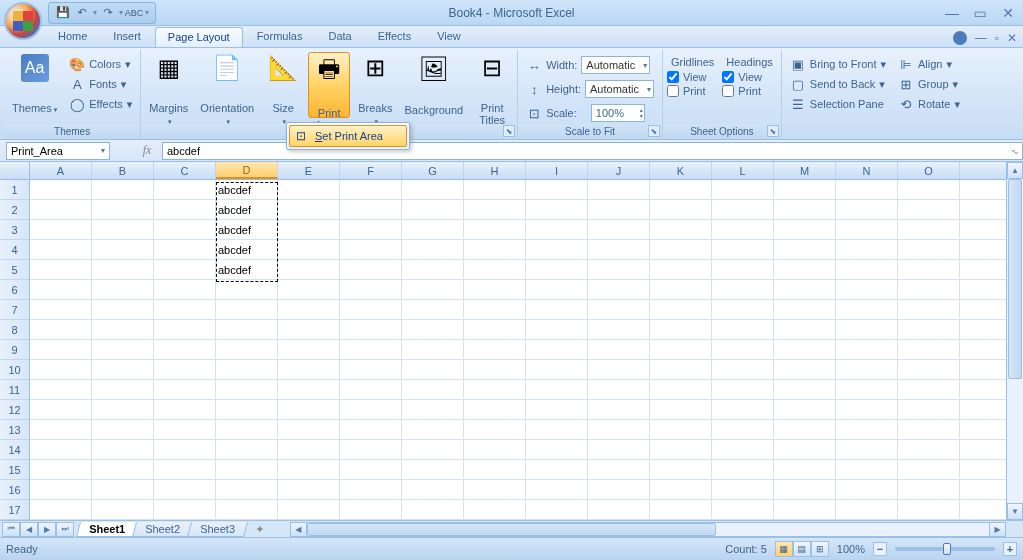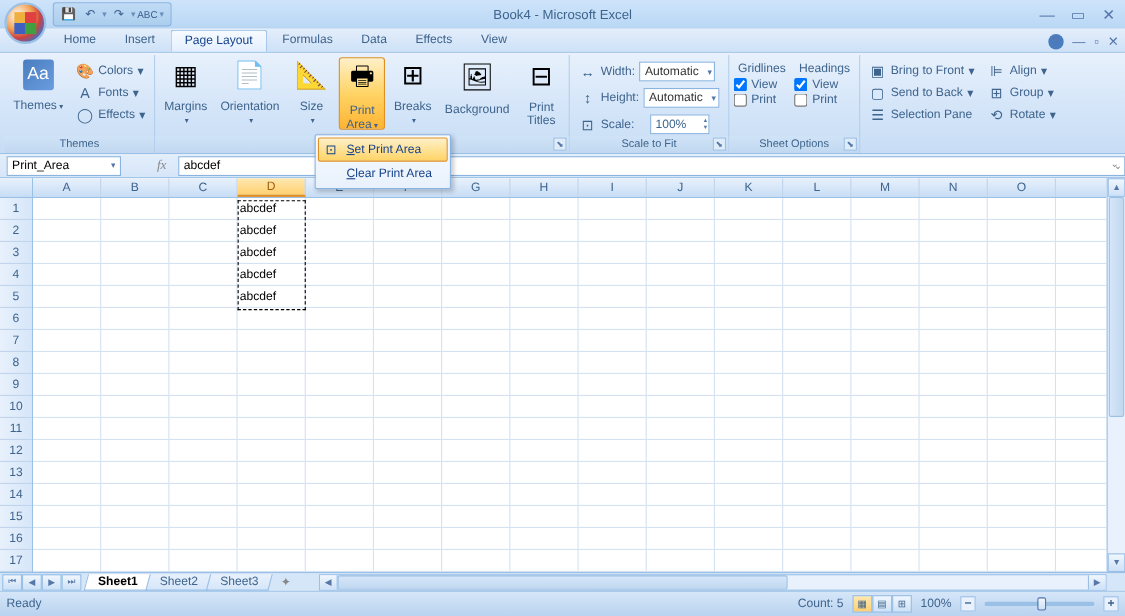--- a/index.html
+++ b/index.html
@@ -18,21 +18,21 @@
 .tab.active{background:linear-gradient(#f7fbff,#e3efff);border:1px solid #9ac0e6;border-bottom:none;color:#15428b}
 .menubar-right{position:absolute;right:6px;bottom:2px;display:flex;gap:8px;align-items:center}
 .menubar-right span{color:#5577aa;cursor:pointer;font-size:12px}
 .help-icon{width:14px;height:14px;border-radius:50%;background:#4a7cc0;color:#fff;display:inline-flex;align-items:center;justify-content:center;font-size:10px;font-weight:bold}
 .ribbon{height:92px;background:linear-gradient(#e8f1fc,#d6e6f9 50%,#c7ddf5);border-bottom:1px solid #9ac0e6;display:flex;padding:2px 4px 0}
 .group{border-right:1px solid #b4cfeb;padding:2px 4px 0;display:flex;flex-direction:column;justify-content:space-between;position:relative}
 .group-label{text-align:center;color:#3e648d;font-size:10px;padding:2px 0;background:linear-gradient(#d0e3f7,#c0d8f0);margin:0 -4px}
 .group-body{display:flex;align-items:flex-start;gap:4px;flex:1}
 .big-btn{display:flex;flex-direction:column;align-items:center;padding:2px 4px;border-radius:3px;cursor:pointer;min-width:42px;text-align:center;height:66px;justify-content:flex-start}
 .big-btn.active{background:linear-gradient(#fff0c8,#ffd466 50%,#ffb432);border:1px solid #e09020}
-.big-btn .ico{width:32px;height:32px;display:flex;align-items:center;justify-content:center;font-size:24px;margin-bottom:8px}
+.big-btn .ico{width:32px;height:32px;display:flex;align-items:center;justify-content:center;font-size:24px;margin-bottom:20px}
 .big-btn .lbl{color:#3e648d;line-height:12px}
 .big-btn .drop::after{content:"▾";font-size:7px;color:#3e648d;margin-left:2px}
 .small-stack{display:flex;flex-direction:column;gap:0;padding-top:2px}
 .small-btn{display:flex;align-items:center;gap:4px;padding:2px 4px;color:#3e648d;cursor:pointer;white-space:nowrap;border-radius:2px}
 .small-btn .si{width:16px;height:16px;display:inline-flex;align-items:center;justify-content:center;font-size:13px}
 .dropdown{height:18px;border:1px solid #8ab4e0;background:#fff;padding:0 14px 0 4px;position:relative;min-width:68px;font-size:11px;color:#333;display:inline-flex;align-items:center}
 .dropdown::after{content:"▾";position:absolute;right:2px;font-size:8px;color:#5577aa}
 .spinbox{height:18px;border:1px solid #8ab4e0;background:#fff;width:54px;padding:0 12px 0 4px;position:relative;display:inline-flex;align-items:center}
 .spinbox::after{content:"▴\A▾";white-space:pre;position:absolute;right:1px;font-size:6px;line-height:6px;color:#5577aa}
 .chk{display:flex;align-items:center;gap:4px;color:#3e648d;padding:1px 0}
@@ -244,24 +244,20 @@
       </div>
     </div>
   </div>
 </div>
 
 <div class="popup">
   <div class="popup-item hover">
       <span class="pi">⊡</span>
       <span><span class="underline">S</span>et Print Area</span>
     </div>
-  <div class="popup-item">
-      <span class="pi"></span>
-      <span><span class="underline">C</span>lear Print Area</span>
-    </div>
 </div>
 
 <div class="formula-bar">
   <div class="name-box">
       <span>Print_Area</span>
     </div>
   <div class="fb-btns">
     <div class="fb-btn" style="visibility:hidden">✕</div>
     <div class="fb-btn">
         <span class="fx">fx</span>

